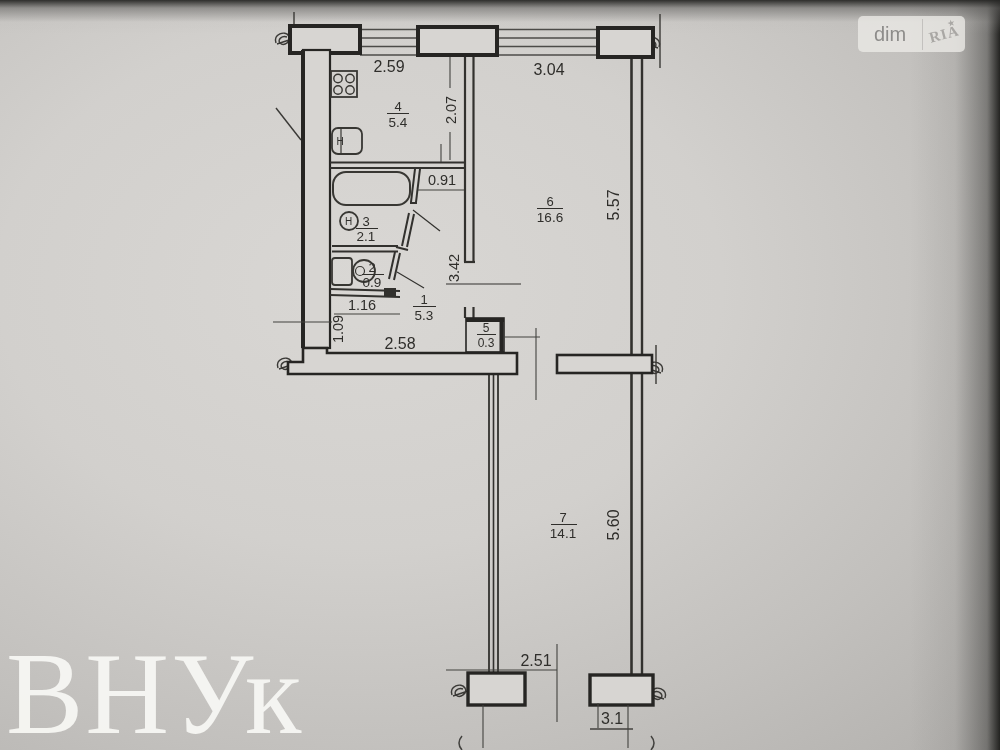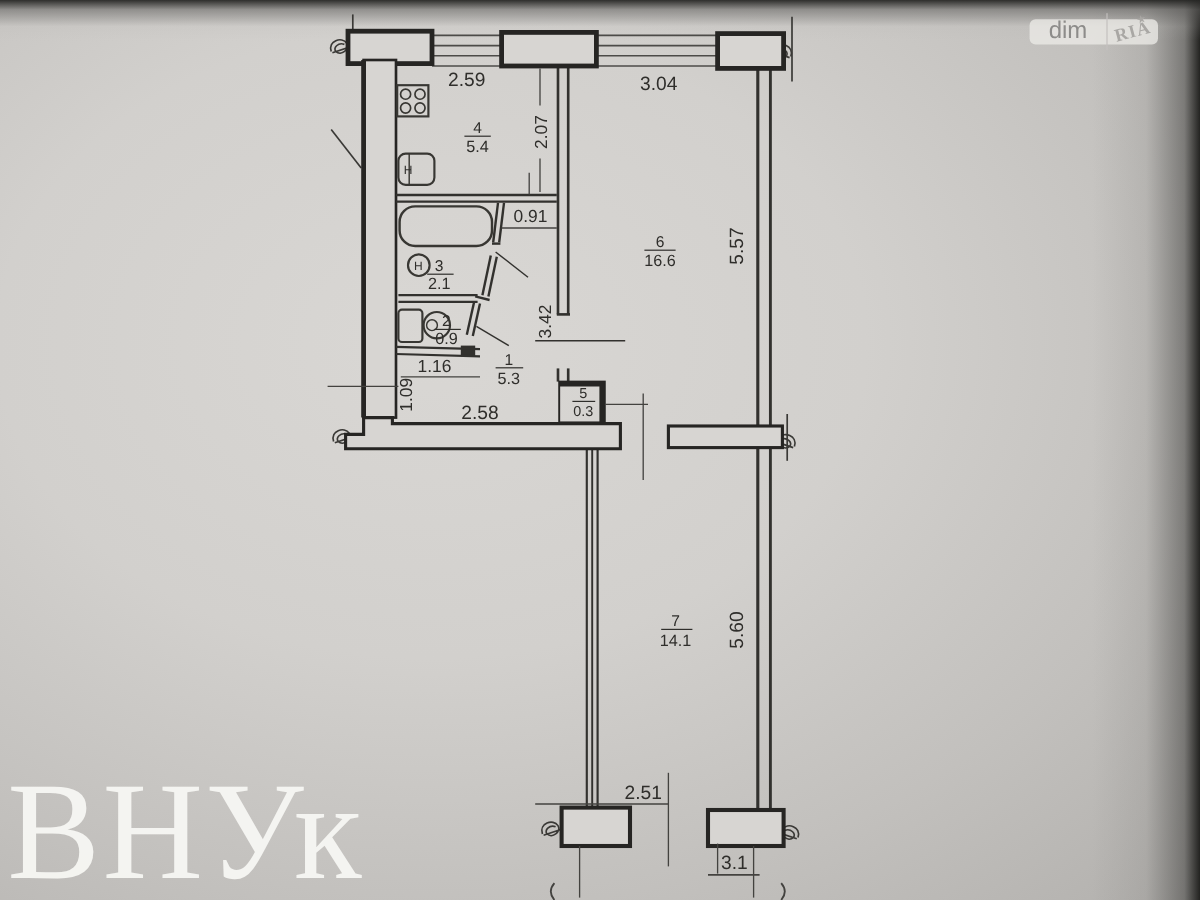--- a/index.html
+++ b/index.html
@@ -17,21 +17,21 @@
   .area{font-size:13.5px;}
   .dim{font-size:16px;}
   .dim-s{font-size:14.5px;}
   #watermark{
     position:absolute;left:6px;top:636px;width:340px;
     font-family:"Liberation Serif", serif;
     font-size:116px;line-height:1;color:rgba(248,247,244,.93);
     letter-spacing:2px;user-select:none;
   }
   #brand{
-    position:absolute;left:858px;top:16px;width:107px;height:21px;
+    position:absolute;left:858px;top:16px;width:107px;height:36px;
     background:rgba(236,234,231,.78);border-radius:5px;
     display:flex;align-items:center;
   }
   #brand .left{
     flex:0 0 64px;text-align:center;color:#8d8c8a;font-size:20px;line-height:31px;
     border-right:1px solid #c3c1be;
   }
   #brand .right{flex:1;position:relative;text-align:center;}
   #brand .ria{
     display:inline-block;transform:rotate(-15deg);

